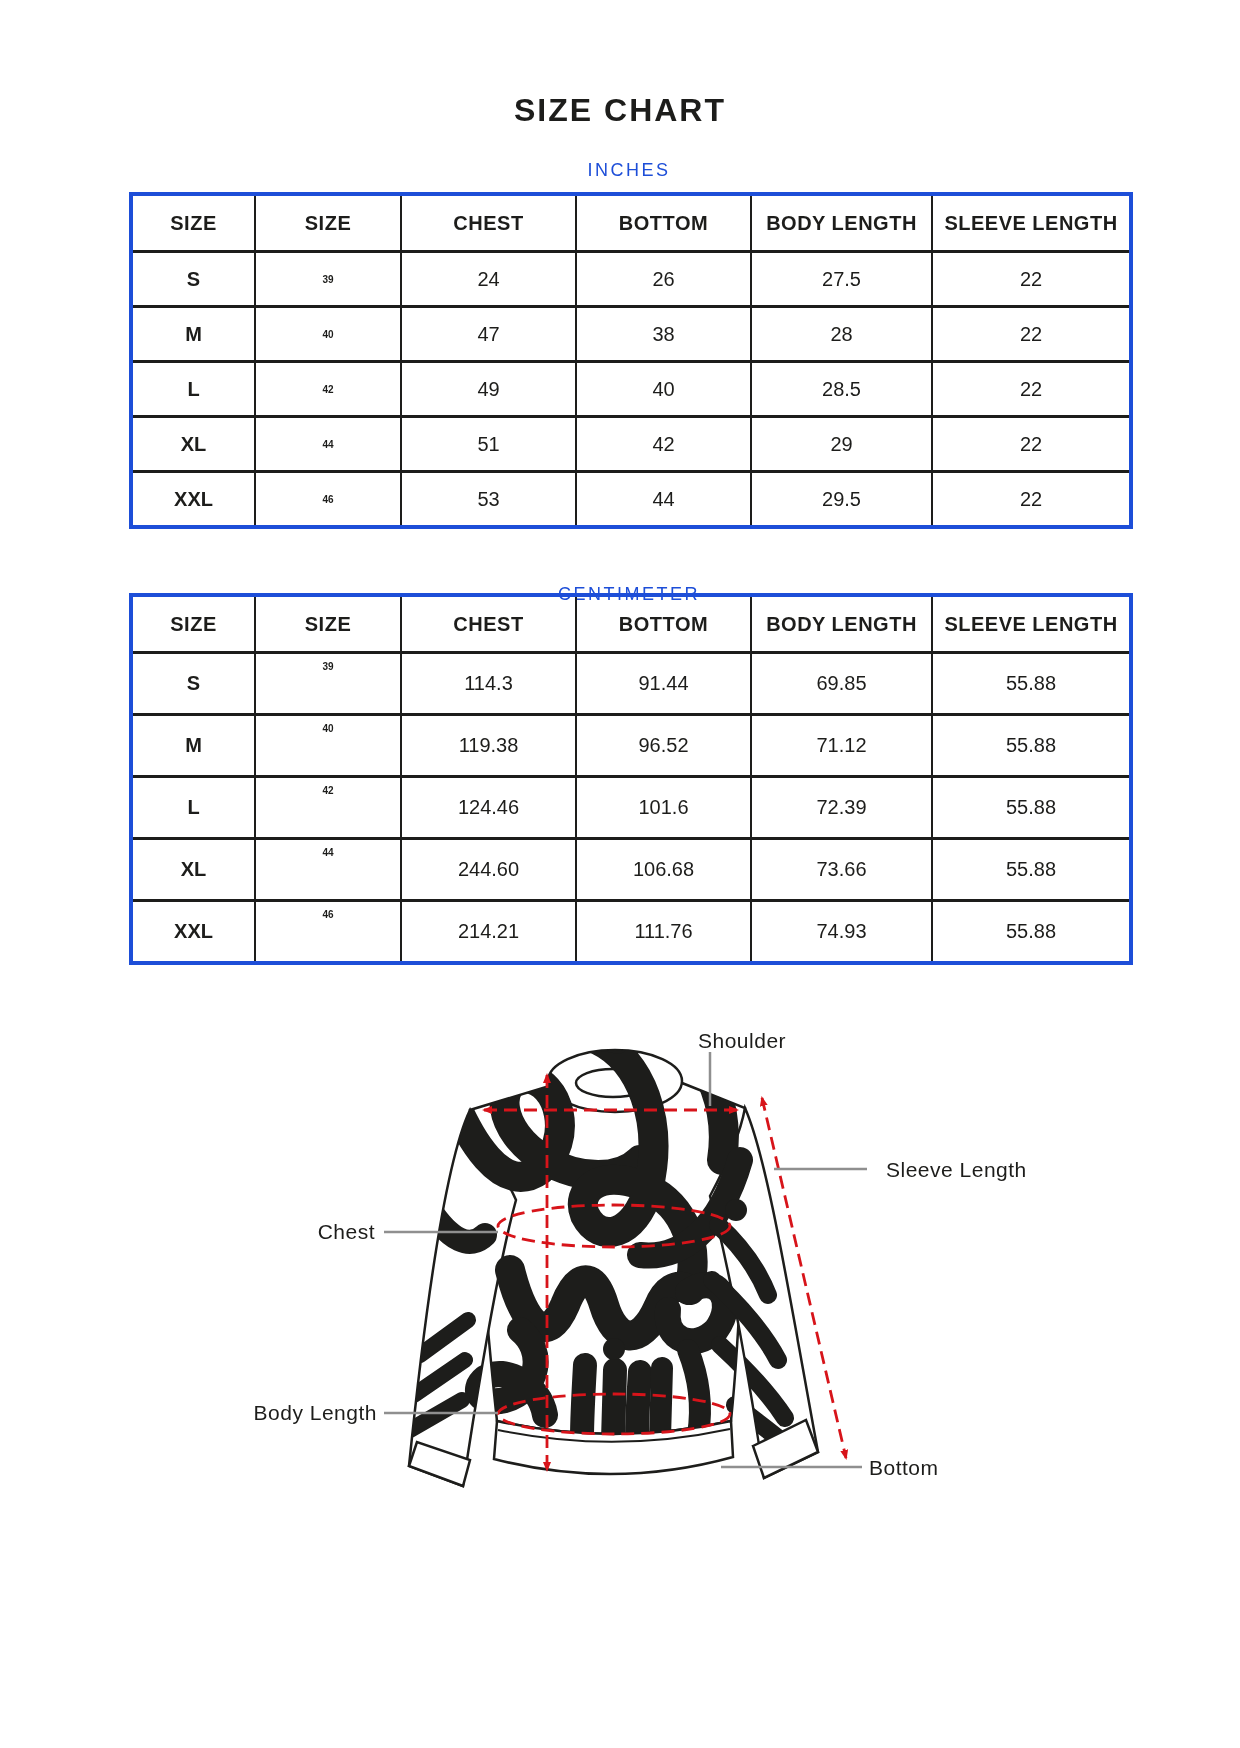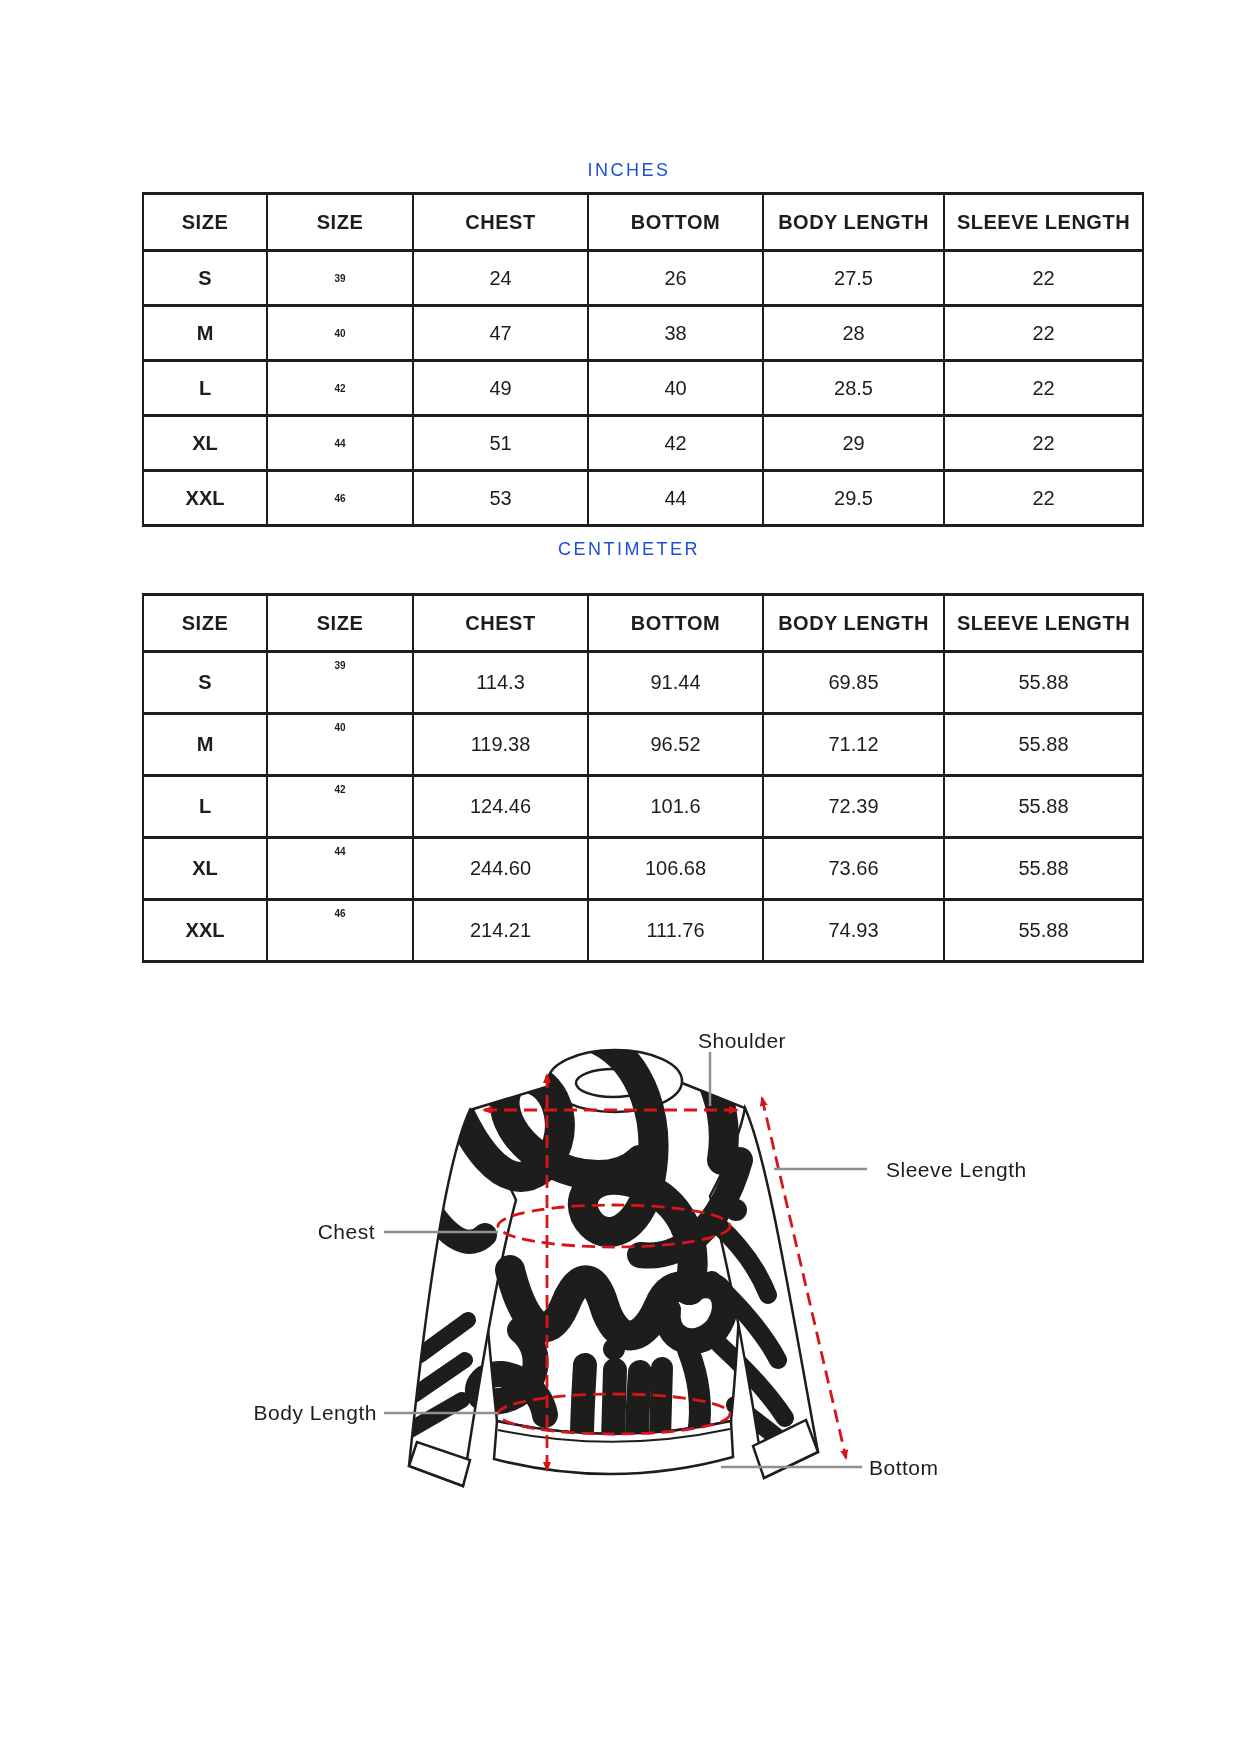--- a/index.html
+++ b/index.html
@@ -32,28 +32,28 @@
   .unit-label{
     position:absolute;
     left:0;
     width:100%;
     text-align:center;
     font-size:18px;
     letter-spacing:2.5px;
     color:#1d4ed8;
   }
   .unit-inches{ top:160px; }
-  .unit-cm{ top:539px; }
+  .unit-cm{ top:584px; }
   table.size-table{
     position:absolute;
-    left:13px;
+    left:0;
     width:1000px;
     border-collapse:collapse;
     table-layout:fixed;
-    border:1px solid #1d4ed8;
+    border:4px solid #1d4ed8;
   }
   .table-inches{ top:192px; }
   .table-cm{ top:593px; }
   .size-table th, .size-table td{
     border:2px solid #1d1d1b;
     border-top-width:3px;
     border-bottom-width:3px;
     text-align:center;
     vertical-align:middle;
     padding:0;
@@ -77,20 +77,21 @@
     font-size:21px;
     letter-spacing:0.5px;
     fill:#1d1d1b;
   }
 </style>
 </head>
 <body>
 
 <div class="page">
 
+  <div class="doc-title">SIZE CHART</div>
 
   <div class="content">
 
     <div class="unit-label unit-inches">INCHES</div>
 
     <table class="size-table table-inches">
       <colgroup>
         <col style="width:124px">
           <col style="width:146px">
           <col style="width:175px">

